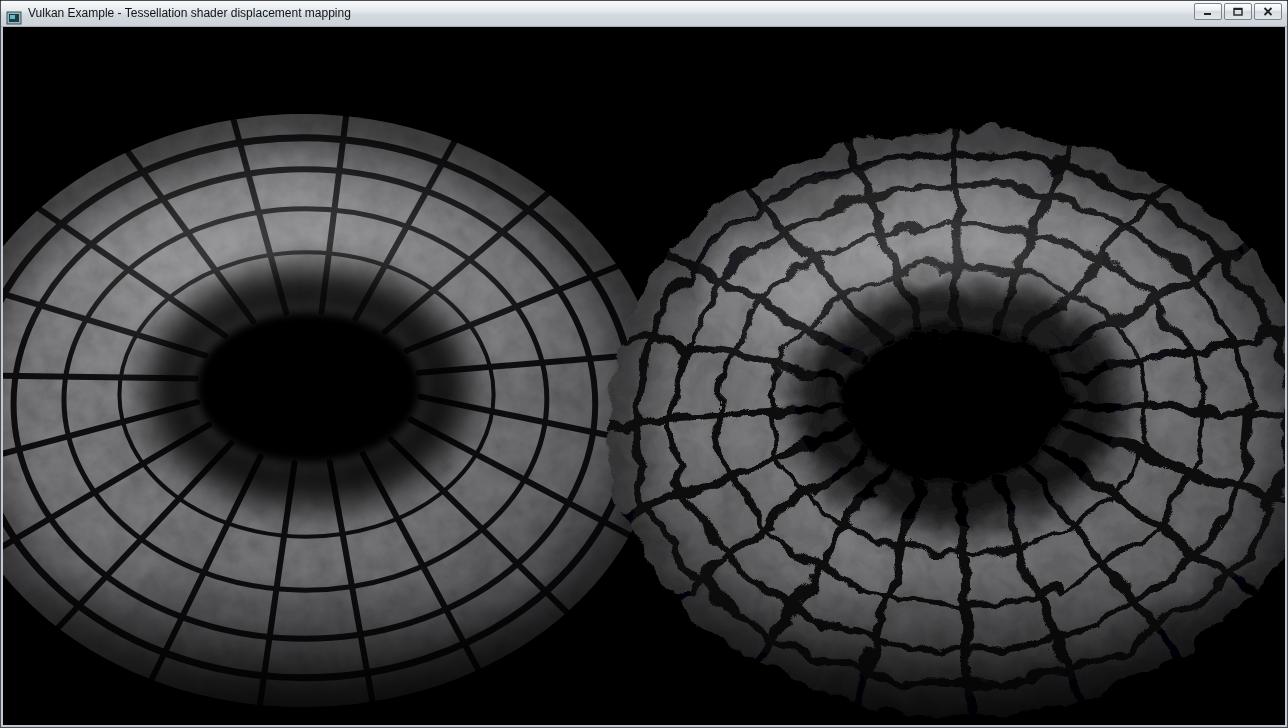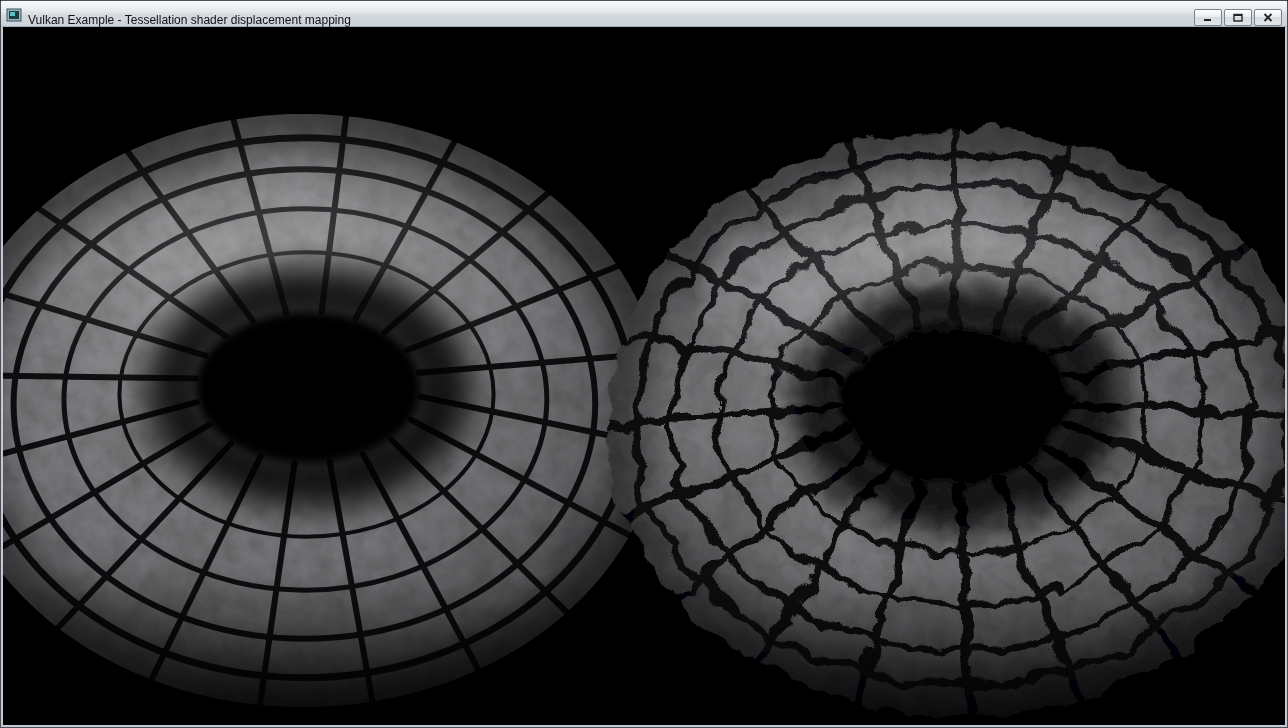--- a/index.html
+++ b/index.html
@@ -1,20 +1,20 @@
 <!DOCTYPE html>
 <html><head>
 <meta charset="utf-8">
 <style>
   *{margin:0;padding:0;box-sizing:border-box}
   html,body{width:1288px;height:728px;background:#1a1a1a}
   body{font-family:"Liberation Sans",sans-serif}
   .window{width:1288px;height:728px;border:1px solid #4a5056;border-radius:2px 2px 0 0;
           display:flex;flex-direction:column;overflow:hidden;background:#bfc6cc}
-  .titlebar{height:26px;flex:0 0 26px;display:flex;align-items:flex-start;gap:6px;padding:6px 5px;
+  .titlebar{height:26px;flex:0 0 26px;display:flex;align-items:flex-end;gap:6px;padding:0 5px;
             background:linear-gradient(180deg,#f8f9fa 0%,#e6eaed 40%,#d4dadf 55%,#ccd2d8 100%);
             border-bottom:1px solid #a8b0b7}
   .app-icon{width:16px;height:16px;flex:0 0 16px}
   .title{font-size:12px;color:#101418;flex:1;white-space:nowrap;overflow:hidden;line-height:26px}
   .controls{display:flex;gap:2px;align-self:flex-start;margin-top:2px}
   .ctl{width:28px;height:17px;border:1px solid #7c858d;border-radius:2px;padding:0;cursor:pointer;
        background:linear-gradient(180deg,#ffffff,#e9edf0 45%,#d6dce1 50%,#e3e7eb);
        display:flex;align-items:center;justify-content:center}
   .ctl svg{display:block}
   .frame{flex:1;padding:0 2px 2px;background:#c4cad0;display:flex}

